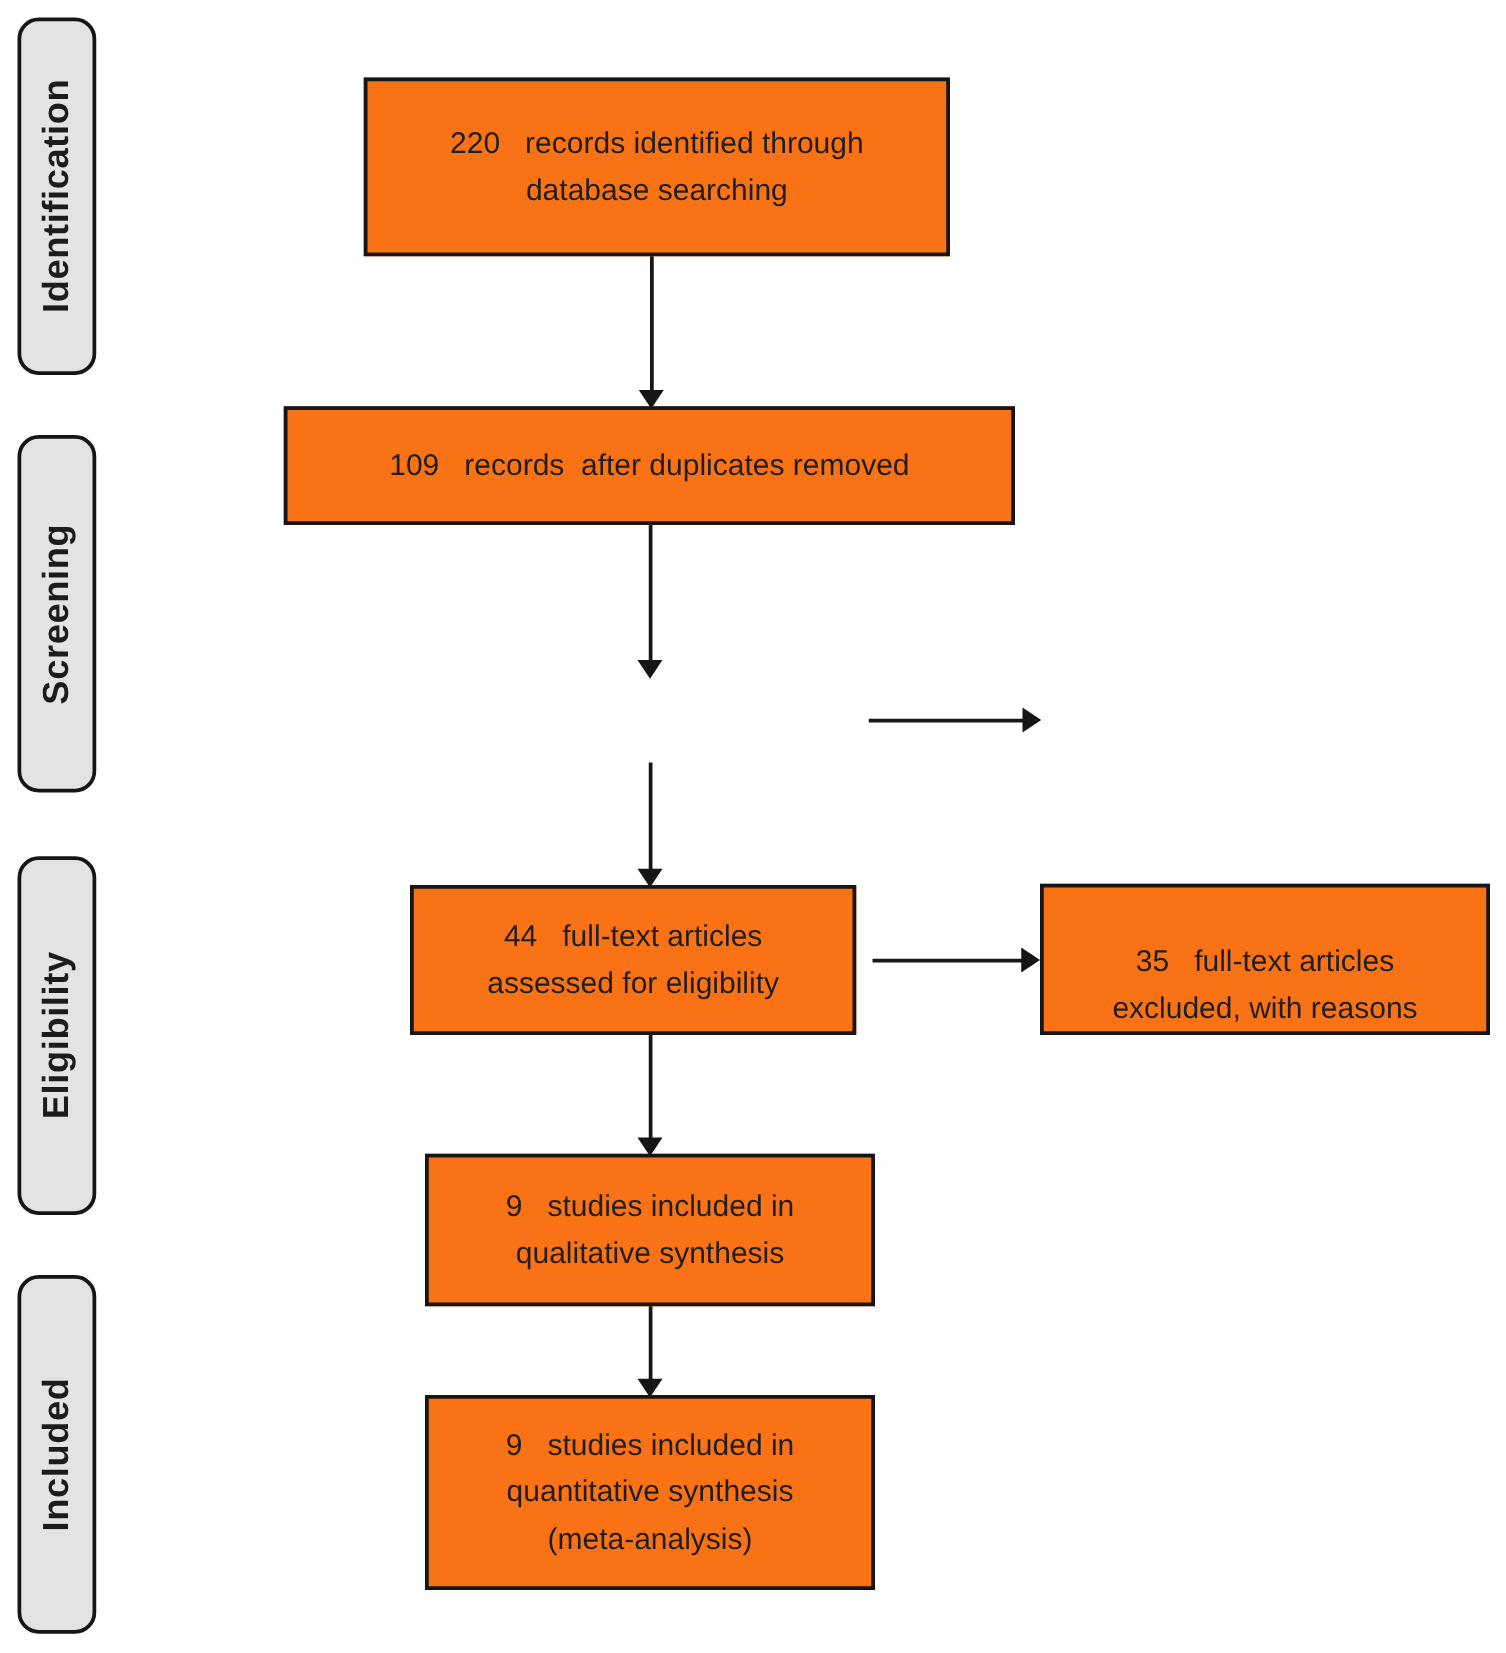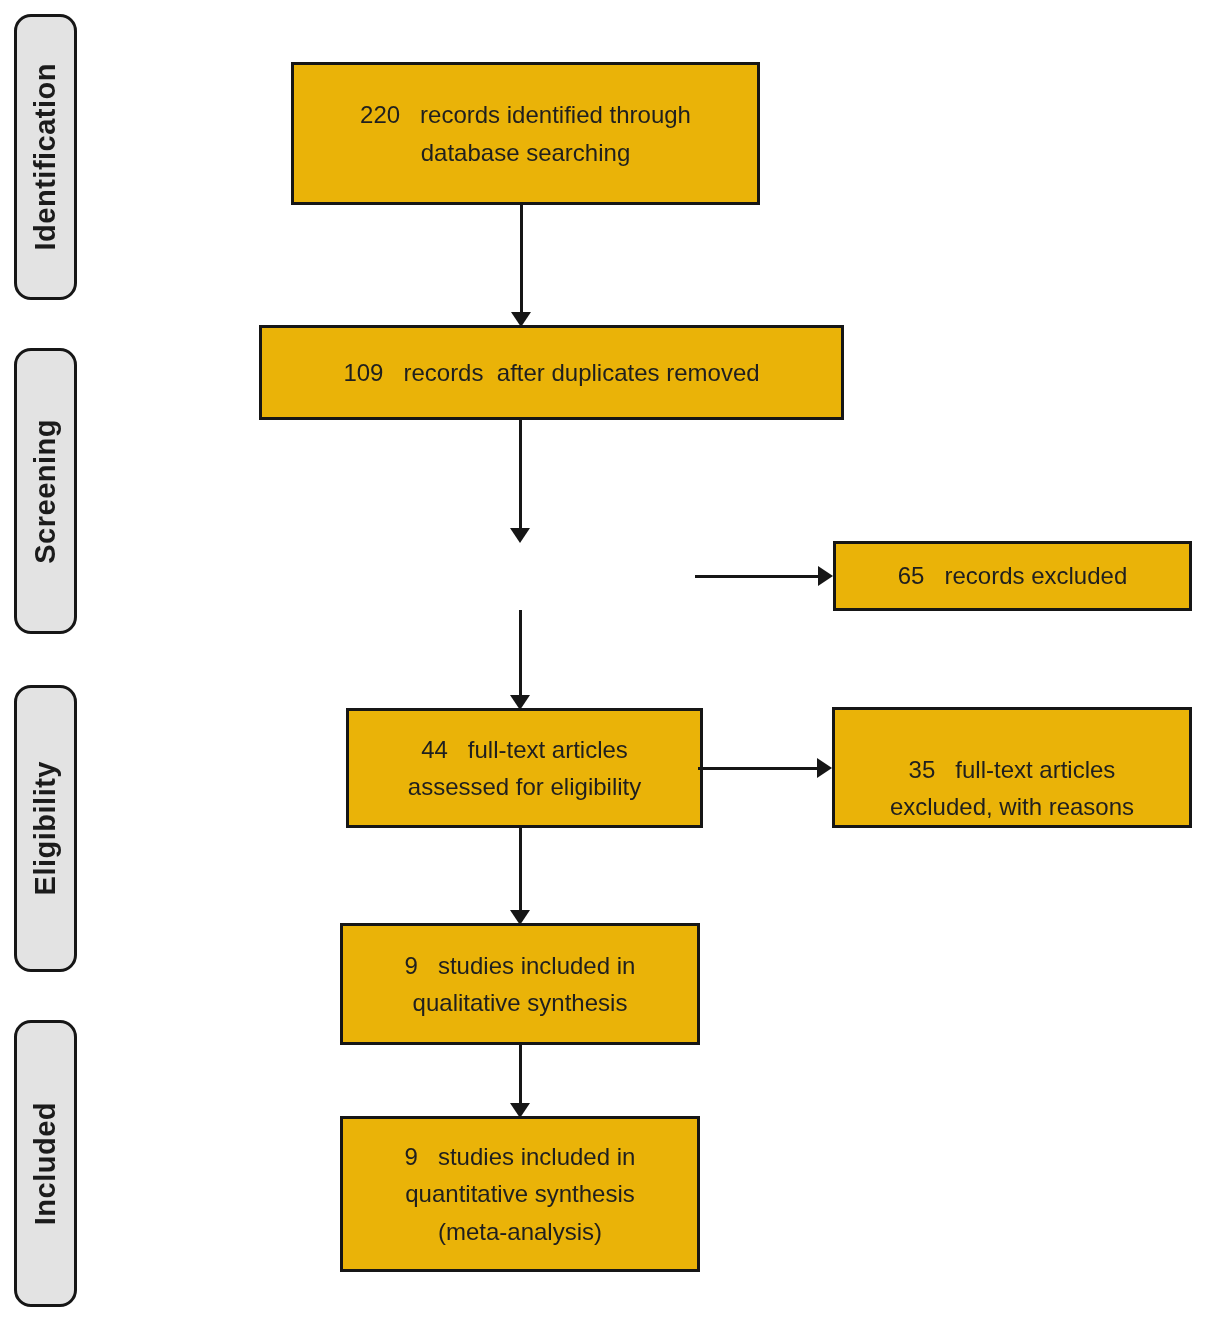--- a/index.html
+++ b/index.html
@@ -40,39 +40,39 @@
   }
   #stage-identification { top: 14px;   height: 286px; }
   #stage-screening      { top: 348px;  height: 286px; }
   #stage-eligibility    { top: 685px;  height: 287px; }
   #stage-included       { top: 1020px; height: 287px; }
 
   
   .fbox {
     position: absolute;
     box-sizing: border-box;
-    background: #eab308;
+    background: #f97316;
     border: 3px solid #161616;
     display: flex;
     align-items: center;
     justify-content: center;
     text-align: center;
   }
   .fbox .txt {
     white-space: pre-wrap;
     font-size: 24px;
     line-height: 1.55;
     color: #1f1f1f;
     padding: 0 8px;
   }
   #box-identified          { left: 291px; top: 62px;   width: 469px; height: 143px; }
-  #box-after-duplicates    { left: 227px; top: 325px;  width: 585px; height: 95px; margin-left: 32px;  }
+  #box-after-duplicates    { left: 227px; top: 325px;  width: 585px; height: 95px;  }
   #box-screened            { left: 344px; top: 541px;  width: 351px; height: 69px;  }
   #box-records-excluded    { left: 833px; top: 541px;  width: 359px; height: 70px;  }
-  #box-fulltext-assessed   { left: 346px; top: 708px;  width: 357px; height: 120px; }
+  #box-fulltext-assessed   { left: 328px; top: 708px;  width: 357px; height: 120px; }
   #box-fulltext-excluded   { left: 832px; top: 707px;  width: 360px; height: 121px; align-items: flex-end; }
   #box-qualitative         { left: 340px; top: 923px;  width: 360px; height: 122px; }
   #box-quantitative        { left: 340px; top: 1116px; width: 360px; height: 156px; }
 
   
   .arrow-down { position: absolute; width: 22px; }
   .arrow-down .shaft {
     position: absolute; left: 50%; margin-left: -1.5px;
     top: 0; bottom: 13px; width: 3px; background: #161616;
   }
@@ -121,23 +121,20 @@
     <span class="stage-text">Included</span>
   </div>
 
   <div class="fbox" id="box-identified">
     <div class="txt">220   records identified through
 database searching</div>
   </div>
   <div class="fbox" id="box-after-duplicates">
     <div class="txt">109   records  after duplicates removed</div>
   </div>
-  <div class="fbox" id="box-records-excluded">
-    <div class="txt">65   records excluded</div>
-  </div>
   <div class="fbox" id="box-fulltext-assessed">
     <div class="txt">44   full-text articles
 assessed for eligibility</div>
   </div>
   <div class="fbox" id="box-fulltext-excluded">
     <div class="txt">35   full-text articles
 excluded, with reasons</div>
   </div>
   <div class="fbox" id="box-qualitative">
     <div class="txt">9   studies included in

